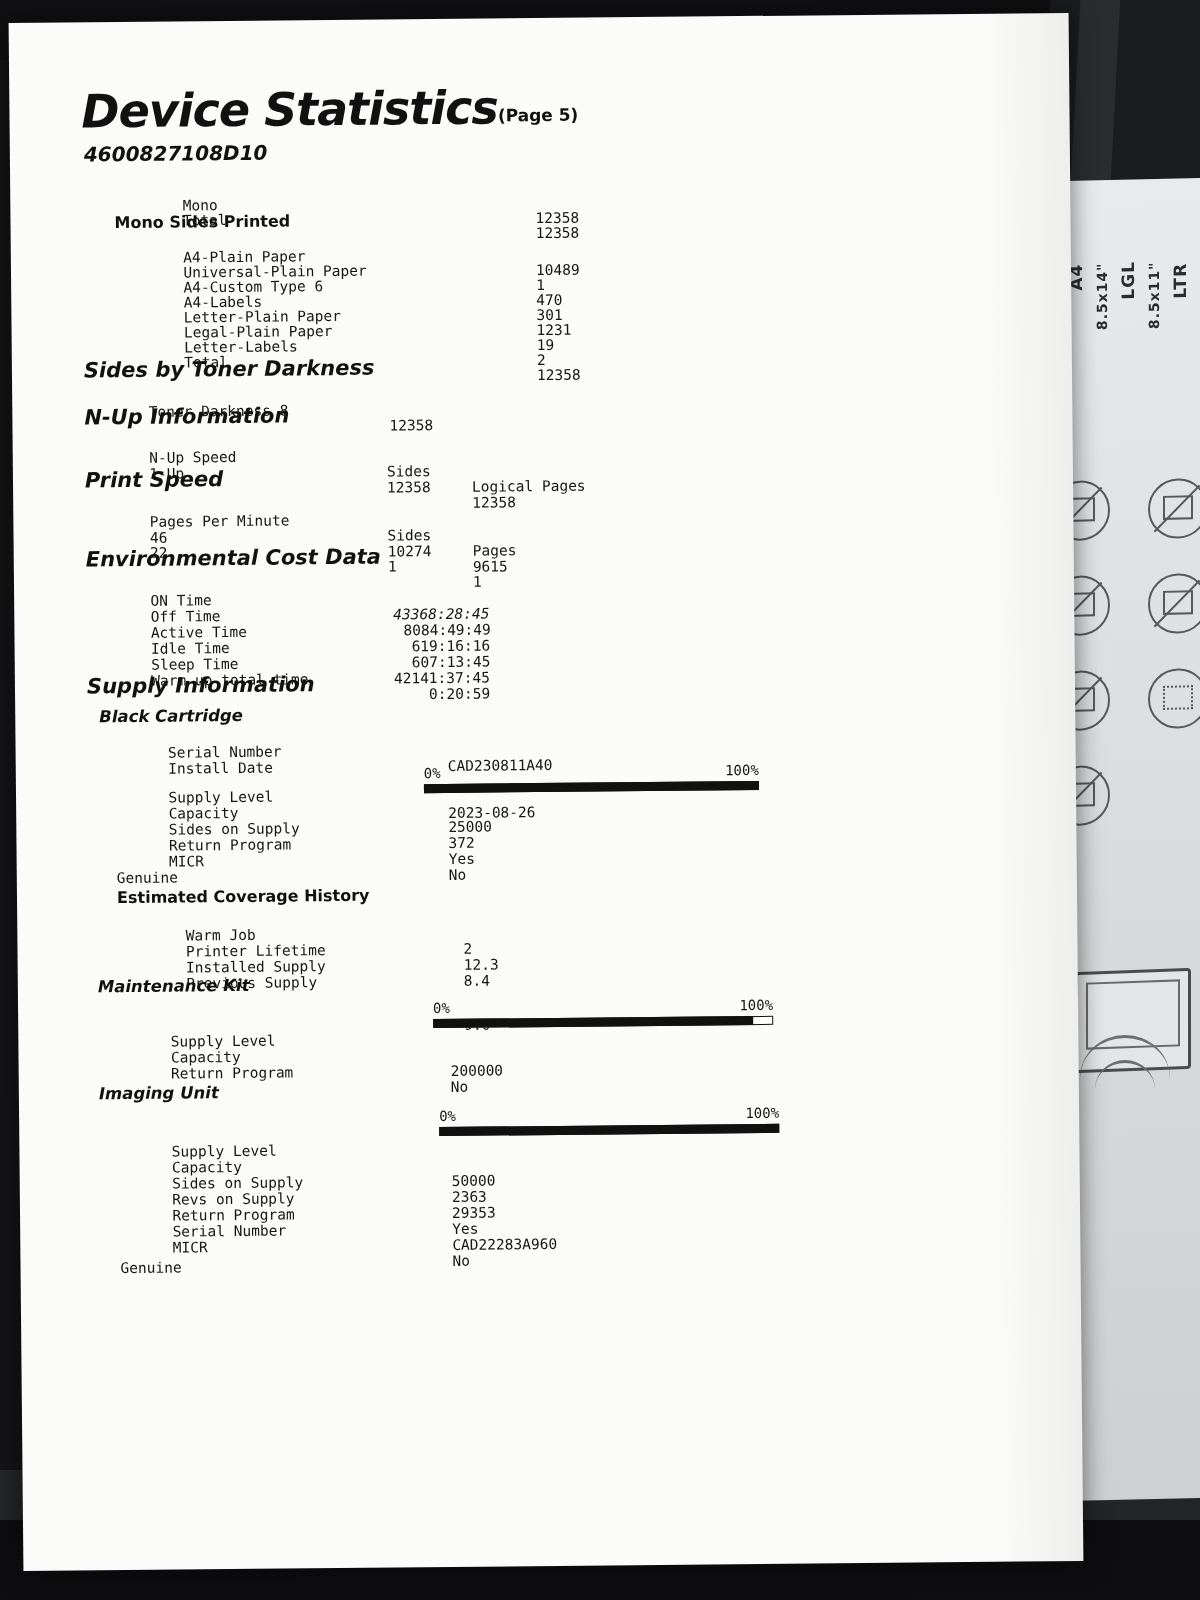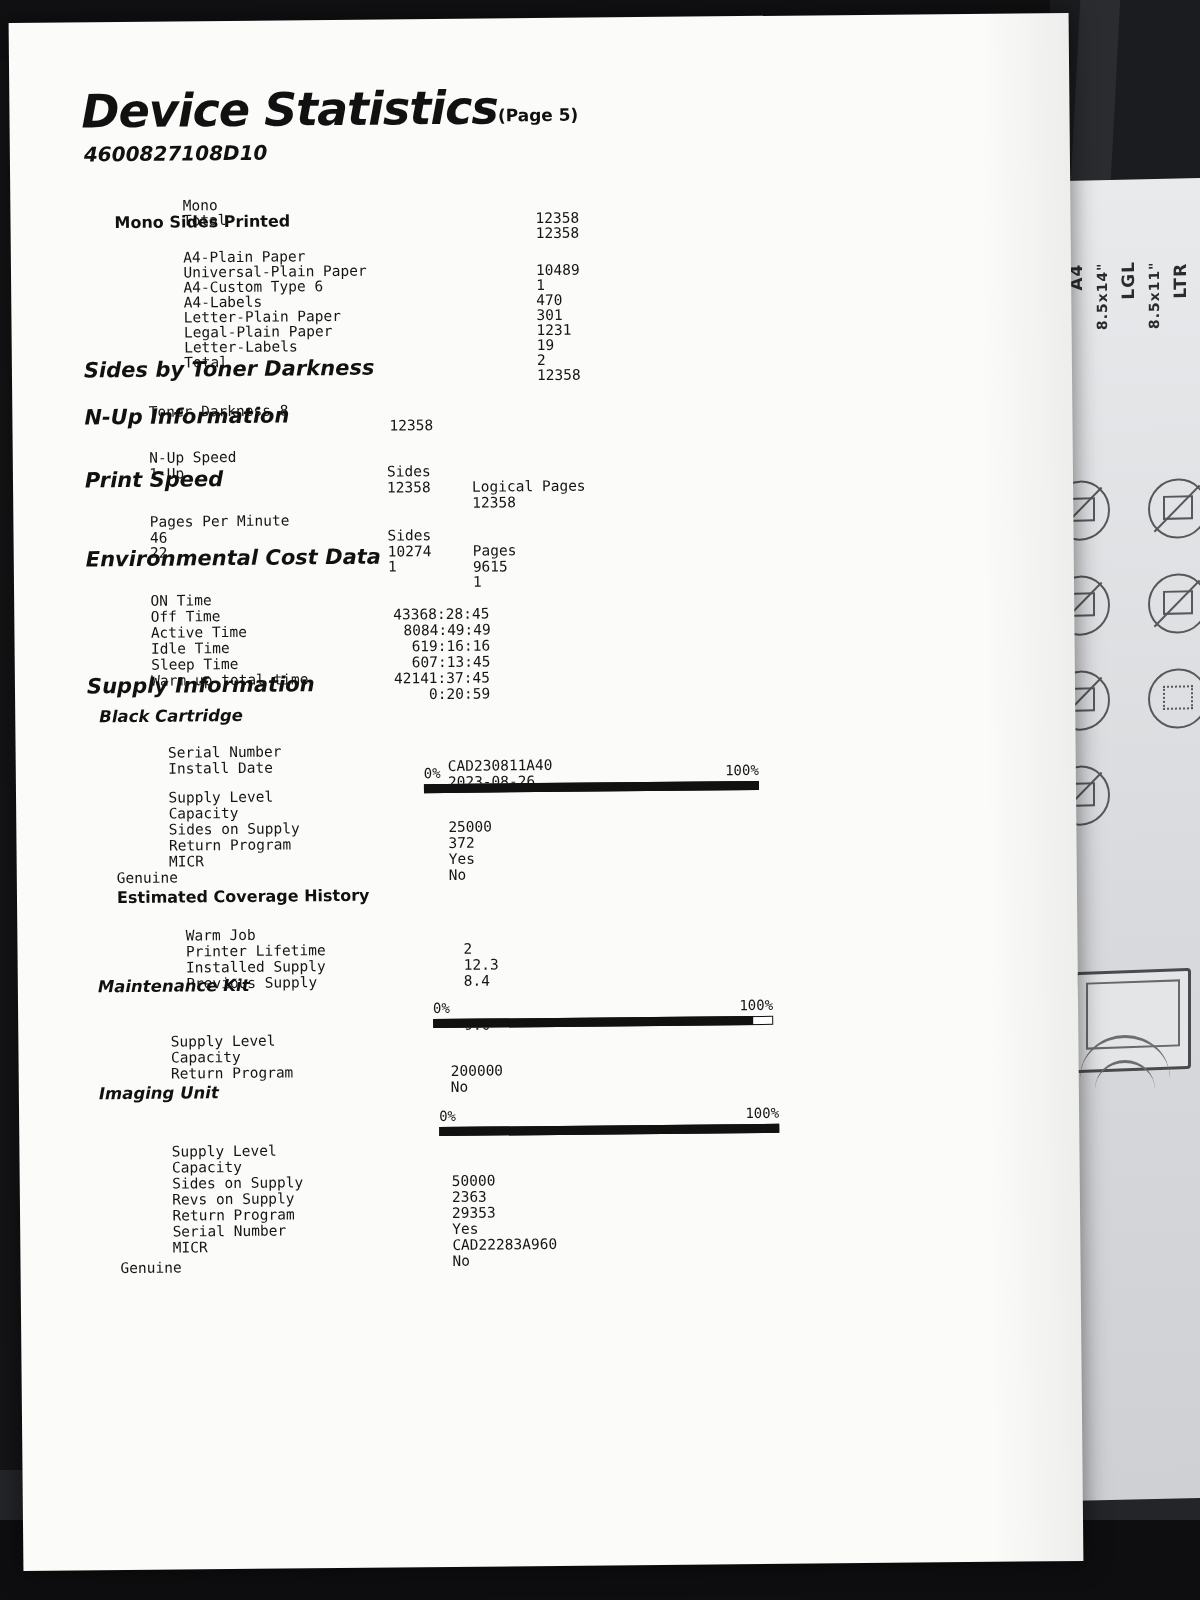--- a/index.html
+++ b/index.html
@@ -381,21 +381,21 @@
     </div>
     <div class="row" style="left:84px; top:507px;">
       <span class="lbl">22</span>
       <span style="position:absolute; left:290px;">1</span>
       <span style="position:absolute; left:375px;">1</span>
     </div>
 
     <div class="sect-h" style="left:72px; top:525px;">Environmental Cost Data</div>
     <div class="row" style="left:84px; top:555px;">
       <span class="lbl">ON Time</span>
-      <span style="position:absolute; left:295px;">43368:28:45</span>
+      <span style="position:absolute; left:295px;font-style:italic;">43368:28:45</span>
     </div>
     <div class="row" style="left:84px; top:571px;">
       <span class="lbl">Off Time</span>
       <span style="position:absolute; left:305px;">8084:49:49</span>
     </div>
     <div class="row" style="left:84px; top:587px;">
       <span class="lbl">Active Time</span>
       <span style="position:absolute; left:313px;">619:16:16</span>
     </div>
     <div class="row" style="left:84px; top:603px;">
@@ -413,21 +413,21 @@
 
     <div class="sect-h" style="left:72px; top:652px;">Supply Information</div>
 
     <div class="sub-h-i" style="left:84px; top:685px;">Black Cartridge</div>
     <div class="row" style="left:100px; top:707px;">
       <span class="lbl">Serial Number</span>
       <span style="position:absolute; left:332px;">CAD230811A40</span>
     </div>
     <div class="row" style="left:100px; top:723px;">
       <span class="lbl">Install Date</span>
-      <span style="position:absolute; left:332px;">2023-08-26</span>
+      <span style="position:absolute; left:332px;margin-top:31px;">2023-08-26</span>
     </div>
 
     <div class="gauge" style="left:408px; top:765px; width:335px;">
       <span class="g-min">0%</span>
       <span class="g-max">100%</span>
       <div class="g-track" style="width:335px;"></div>
       <div class="g-fill" id="gauge-black" style="width: 335px;"></div>
     </div>
 
     <div class="row" style="left:100px; top:752px;">

